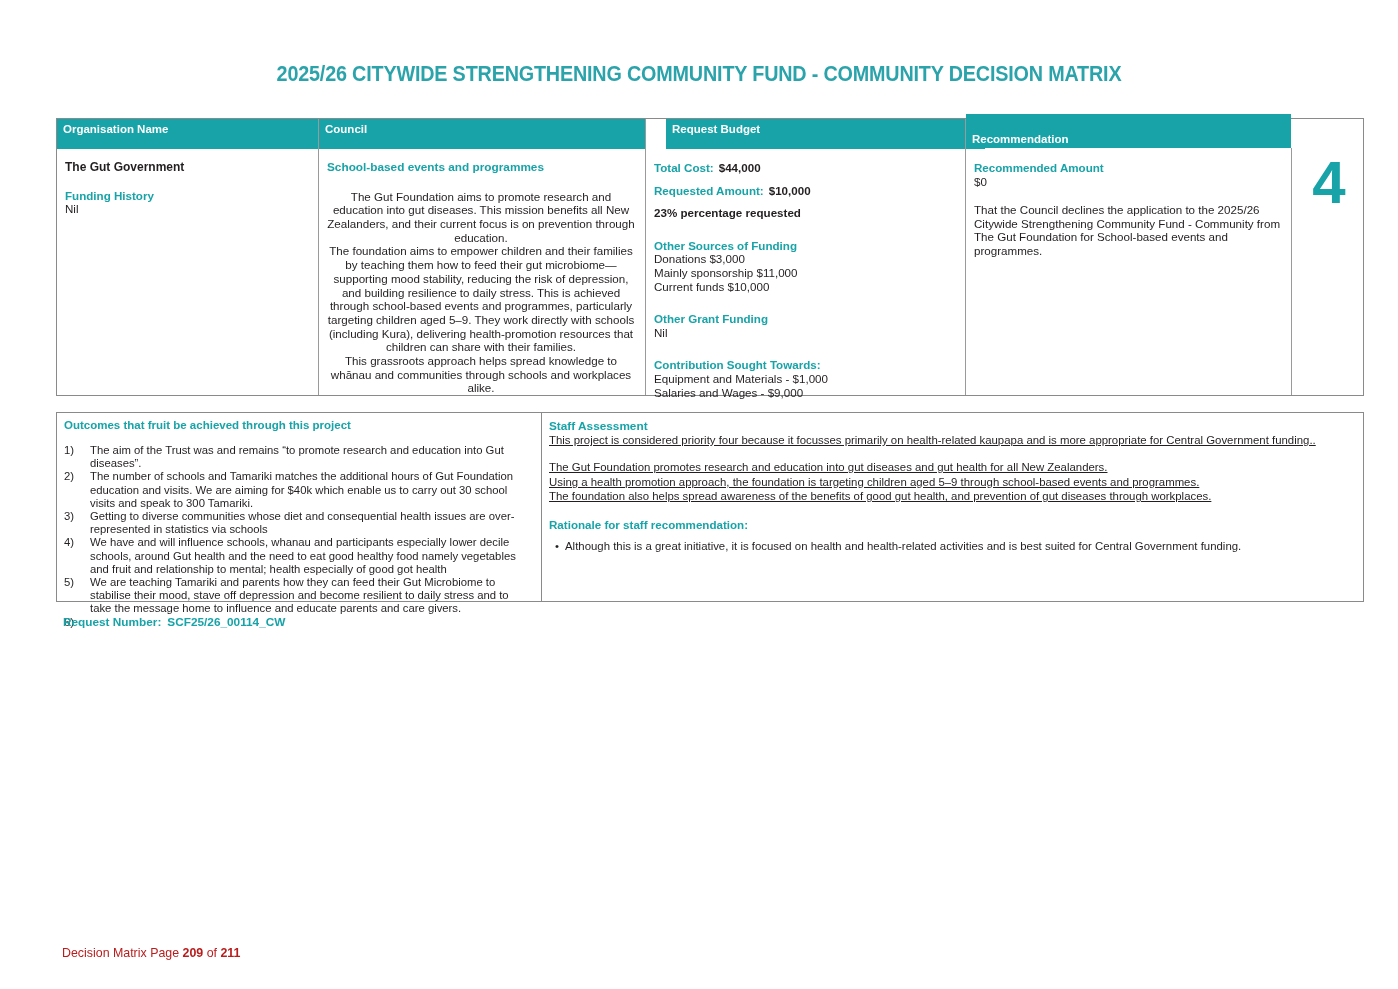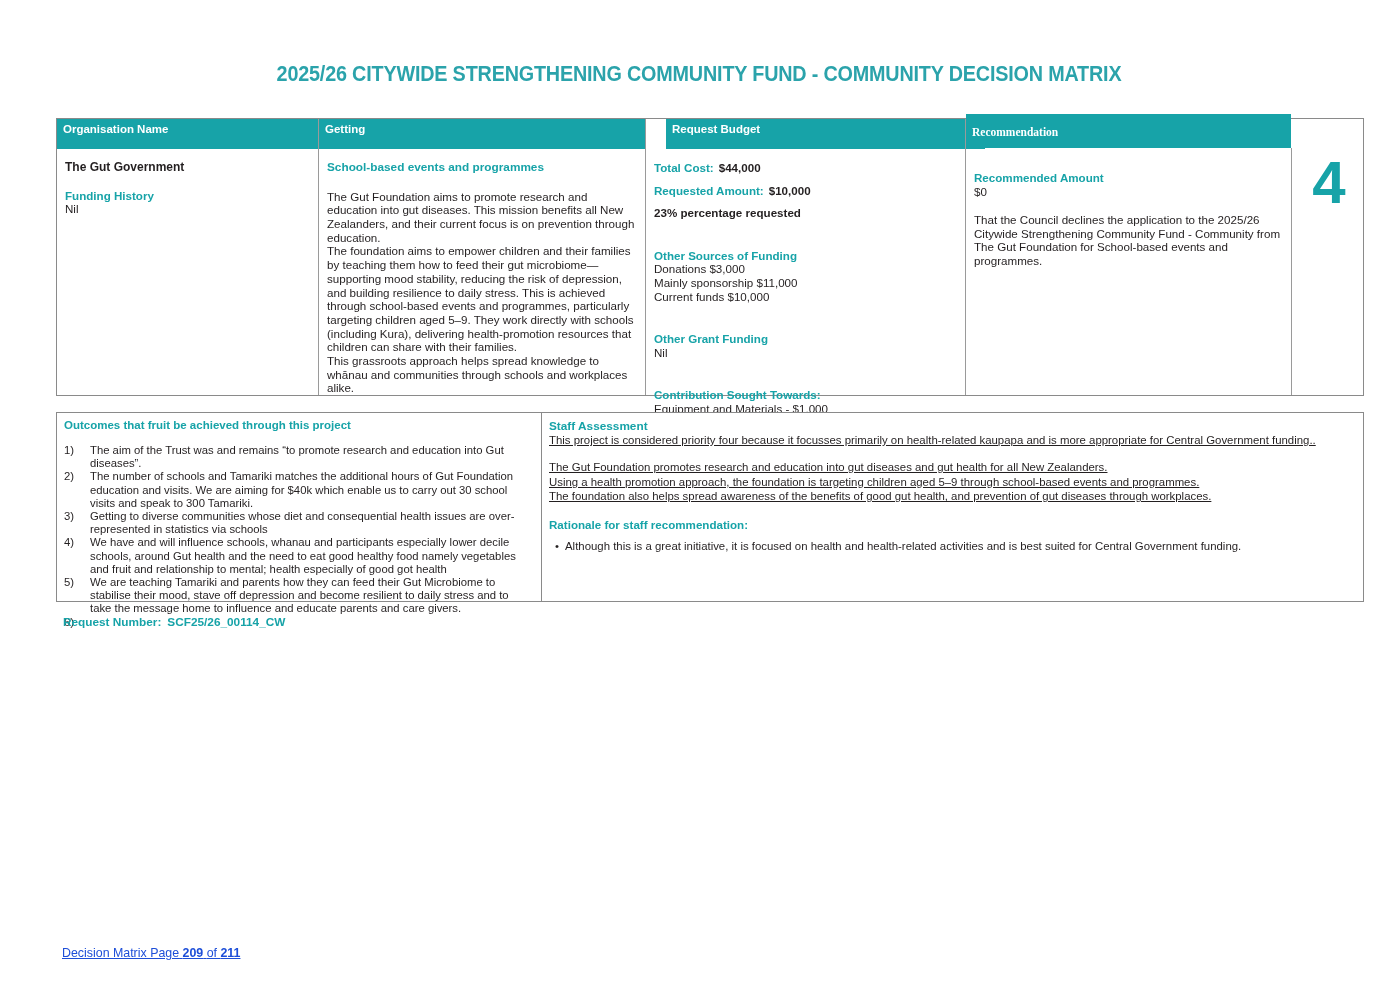--- a/index.html
+++ b/index.html
@@ -44,21 +44,21 @@
     color: #ffffff;
     font-size: 11.5px;
     font-weight: bold;
     padding: 4px 0 0 6px;
     white-space: nowrap;
     overflow: hidden;
   }
   .hcell.c1 { left: 0;    top: 0;  width: 261px; height: 30px; }
   .hcell.c2 { left: 262px; top: 0;  width: 326px; height: 30px; }
   .hcell.c3 { left: 589px; top: 0;  width: 319px; height: 30px; margin-left: 20px; }
-  .hcell.c4 { left: 909px; top: -5px; width: 325px; height: 34px; padding-top: 12px; font-family: Liberation Serif, serif;}
+  .hcell.c4 { left: 909px; top: -5px; width: 325px; height: 34px; padding-top: 19px;}
 
   .vline {
     position: absolute;
     top: 0; bottom: 0;
     width: 1px;
     background: #9a9a9a;
   }
   .vline.v1 { left: 261px; }
   .vline.v2 { left: 588px; }
   .vline.v3 { left: 908px; }
@@ -72,27 +72,27 @@
     font-size: 11.6px;
     line-height: 13.6px;
   }
   .bodycell.b1 { left: 0;    width: 261px; }
   .bodycell.b2 { left: 262px; width: 326px; }
   .bodycell.b3 { left: 589px; width: 319px; }
   .bodycell.b4 { left: 909px; width: 325px; }
   .bodycell.b5 { left: 1235px; width: 73px; text-align: center; padding: 4px 0 0 0;}
 
   .org-name { font-weight: bold; font-size: 12px; margin-bottom: 14px; }
-  .teal-head { color: #17a3a8; font-weight: bold; font-size: 11.6px; margin-top: 10px; }
+  .teal-head { color: #17a3a8; font-weight: bold; font-size: 11.6px; }
   .plain { color: #231f20; }
   .sp-md { height: 15px; }
   .sp-lg { height: 19px; }
 
   .proj-title { color: #17a3a8; font-weight: bold; font-size: 11.8px; }
-  .proj-body { font-size: 11.6px; line-height: 13.7px; }
+  .proj-body { font-size: 11.6px; line-height: 13.7px; text-align: center; }
 
   .money-line { font-size: 11.6px; margin-bottom: 9px; }
   .money-line .lbl { color: #17a3a8; font-weight: bold; }
   .money-line .val { color: #231f20; font-weight: bold; padding-left: 5px; }
   .pct { font-weight: bold; font-size: 11.6px; }
 
   .big-num {
     color: #17a3a8;
     font-weight: bold;
     font-size: 60px;
@@ -142,34 +142,33 @@
     top: 615px; left: 63px;
     color: #17a3a8; font-weight: bold; font-size: 11.8px;
   }
   .reqnum .v { padding-left: 6px; }
 
   
   .pagefoot {
     position: absolute;
     top: 946px; left: 62px;
     font-size: 12.4px;
-    color: #1d4ed8;
-    text-decoration: underline;
+    color: #b91c1c;
   }
   .pagefoot b { font-weight: bold; }
 </style>
 </head>
 <body>
 
 <div class="doc-title">2025/26 CITYWIDE STRENGTHENING COMMUNITY FUND - COMMUNITY DECISION MATRIX</div>
 
 <div class="matrix">
 
   <div class="hcell c1">Organisation Name</div>
-  <div class="hcell c2">Getting</div>
+  <div class="hcell c2">Council</div>
   <div class="hcell c3">Request Budget</div>
   <div class="hcell c4">Recommendation</div>
 
   <div class="vline v1"></div>
   <div class="vline v2"></div>
   <div class="vline v3"></div>
   <div class="vline v4"></div>
   <div class="vline v4b"></div>
 
   <div class="bodycell b1">

